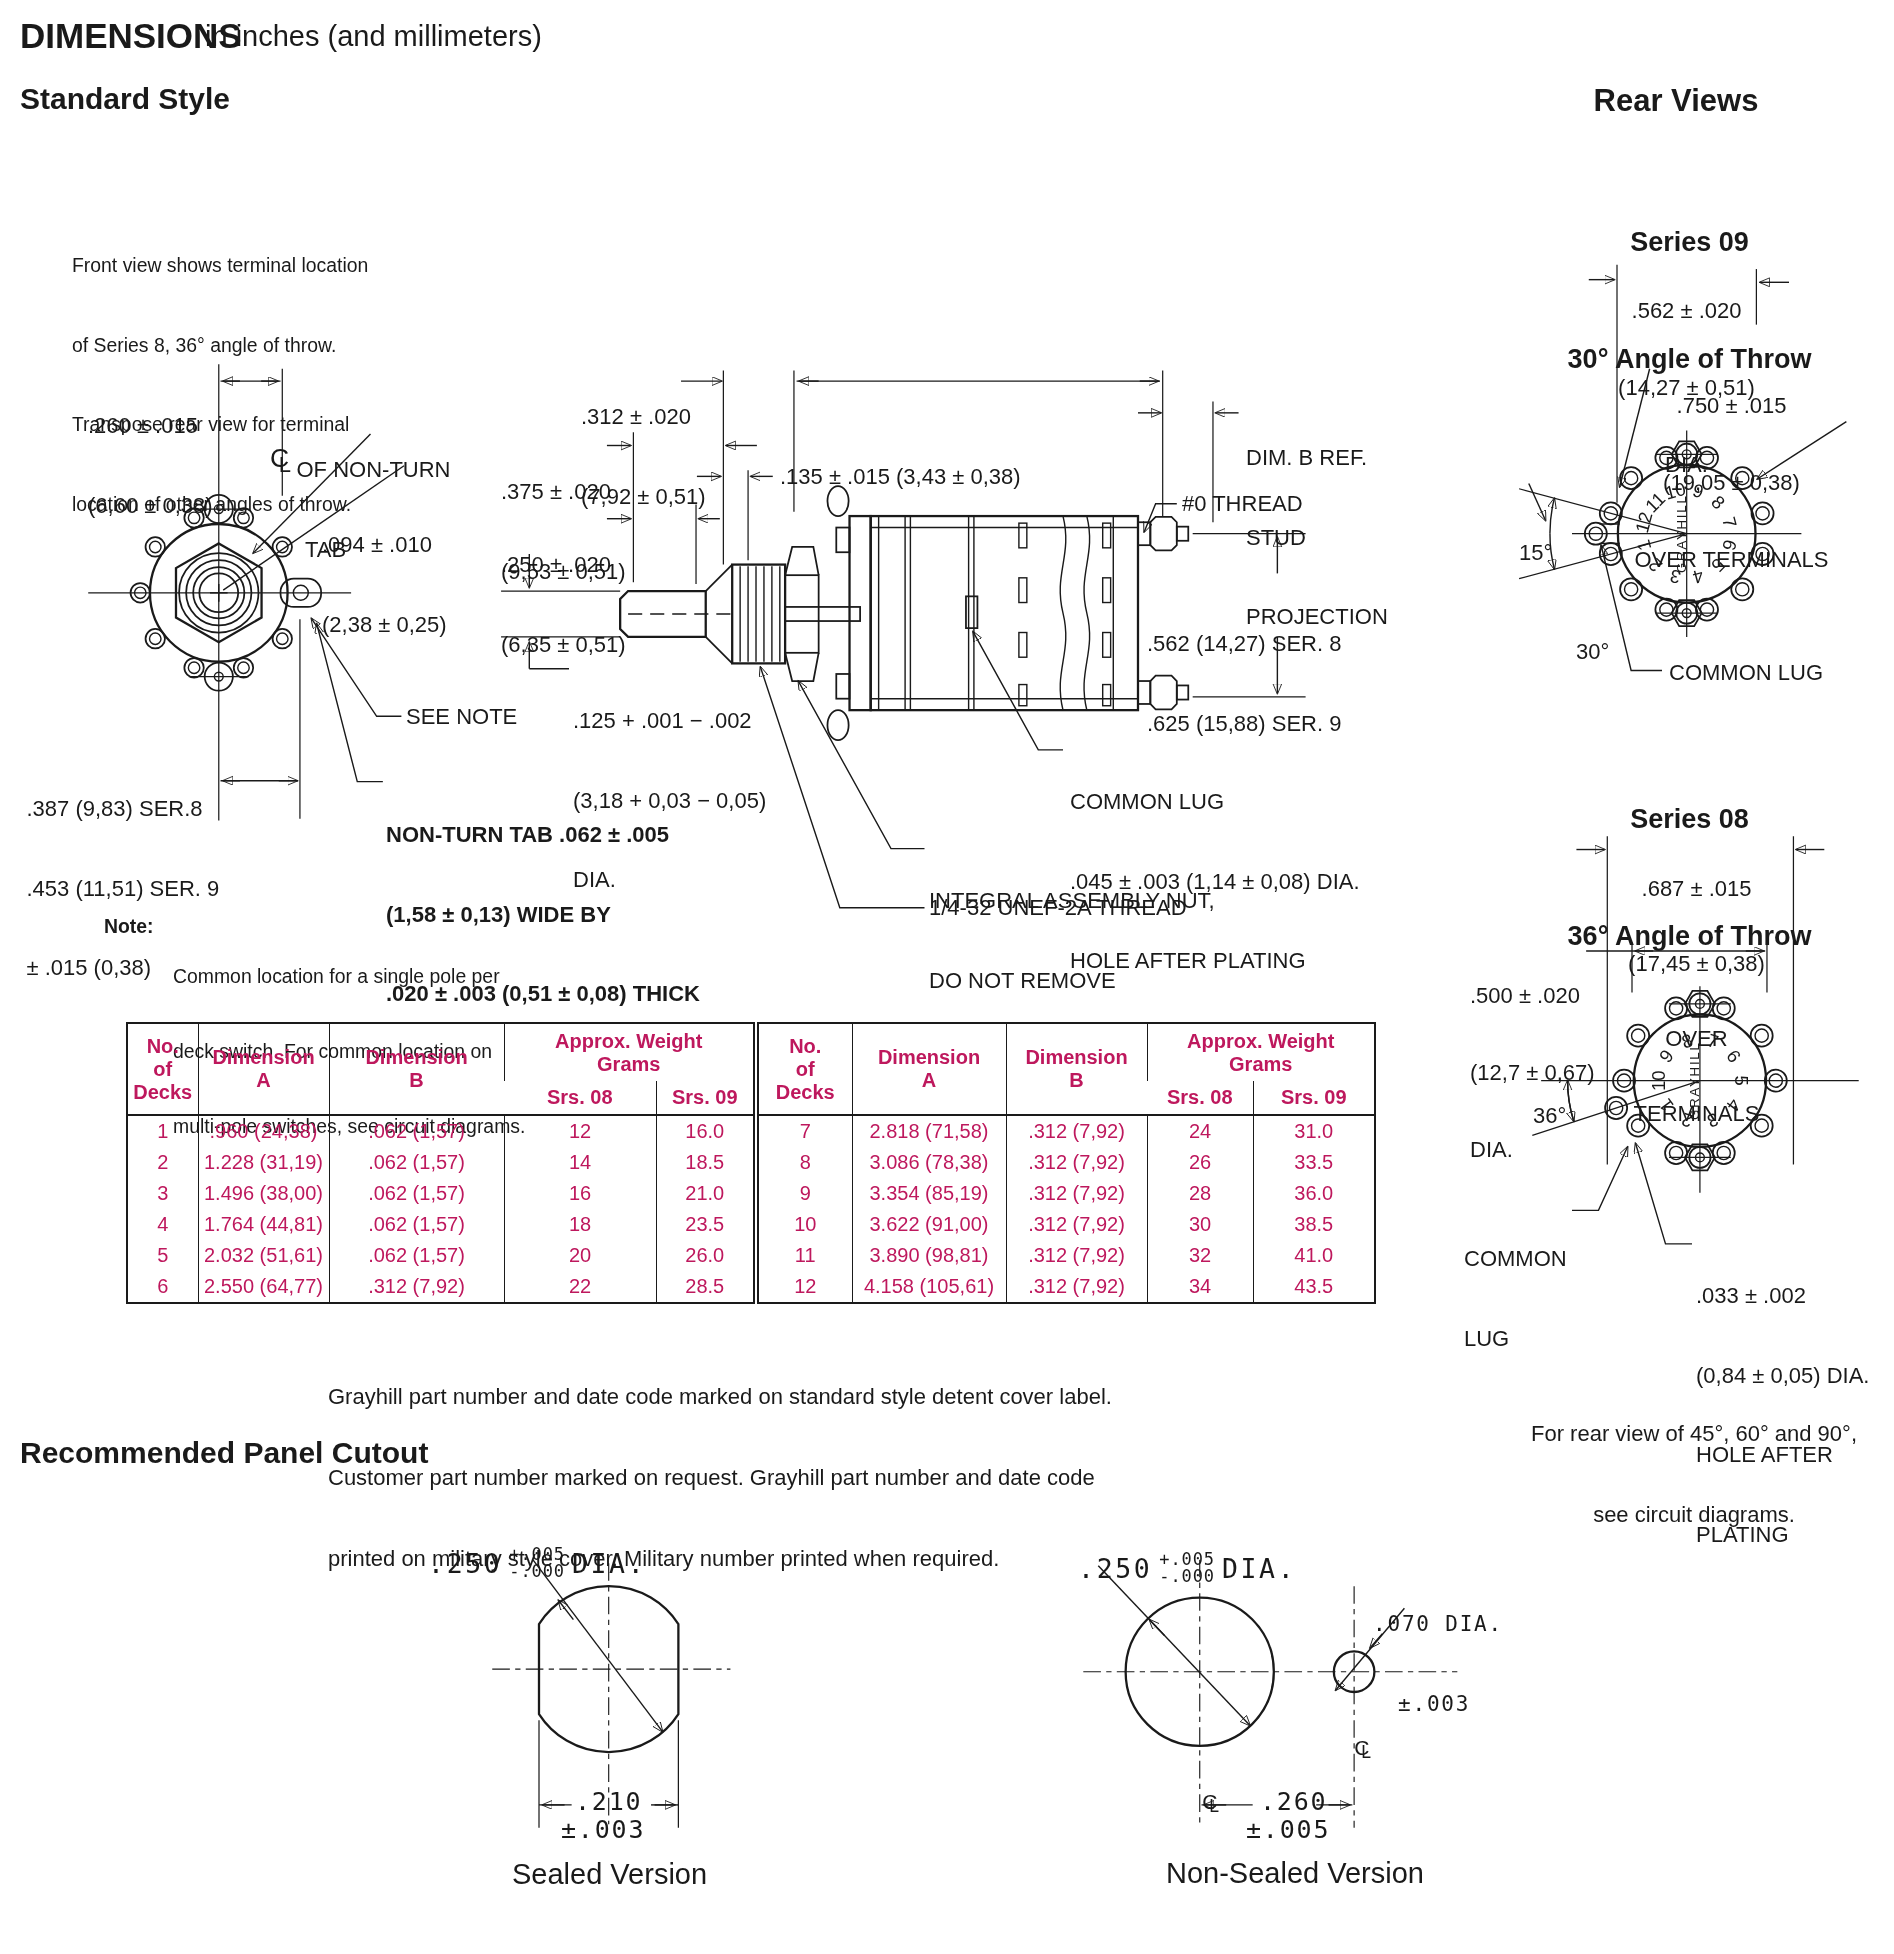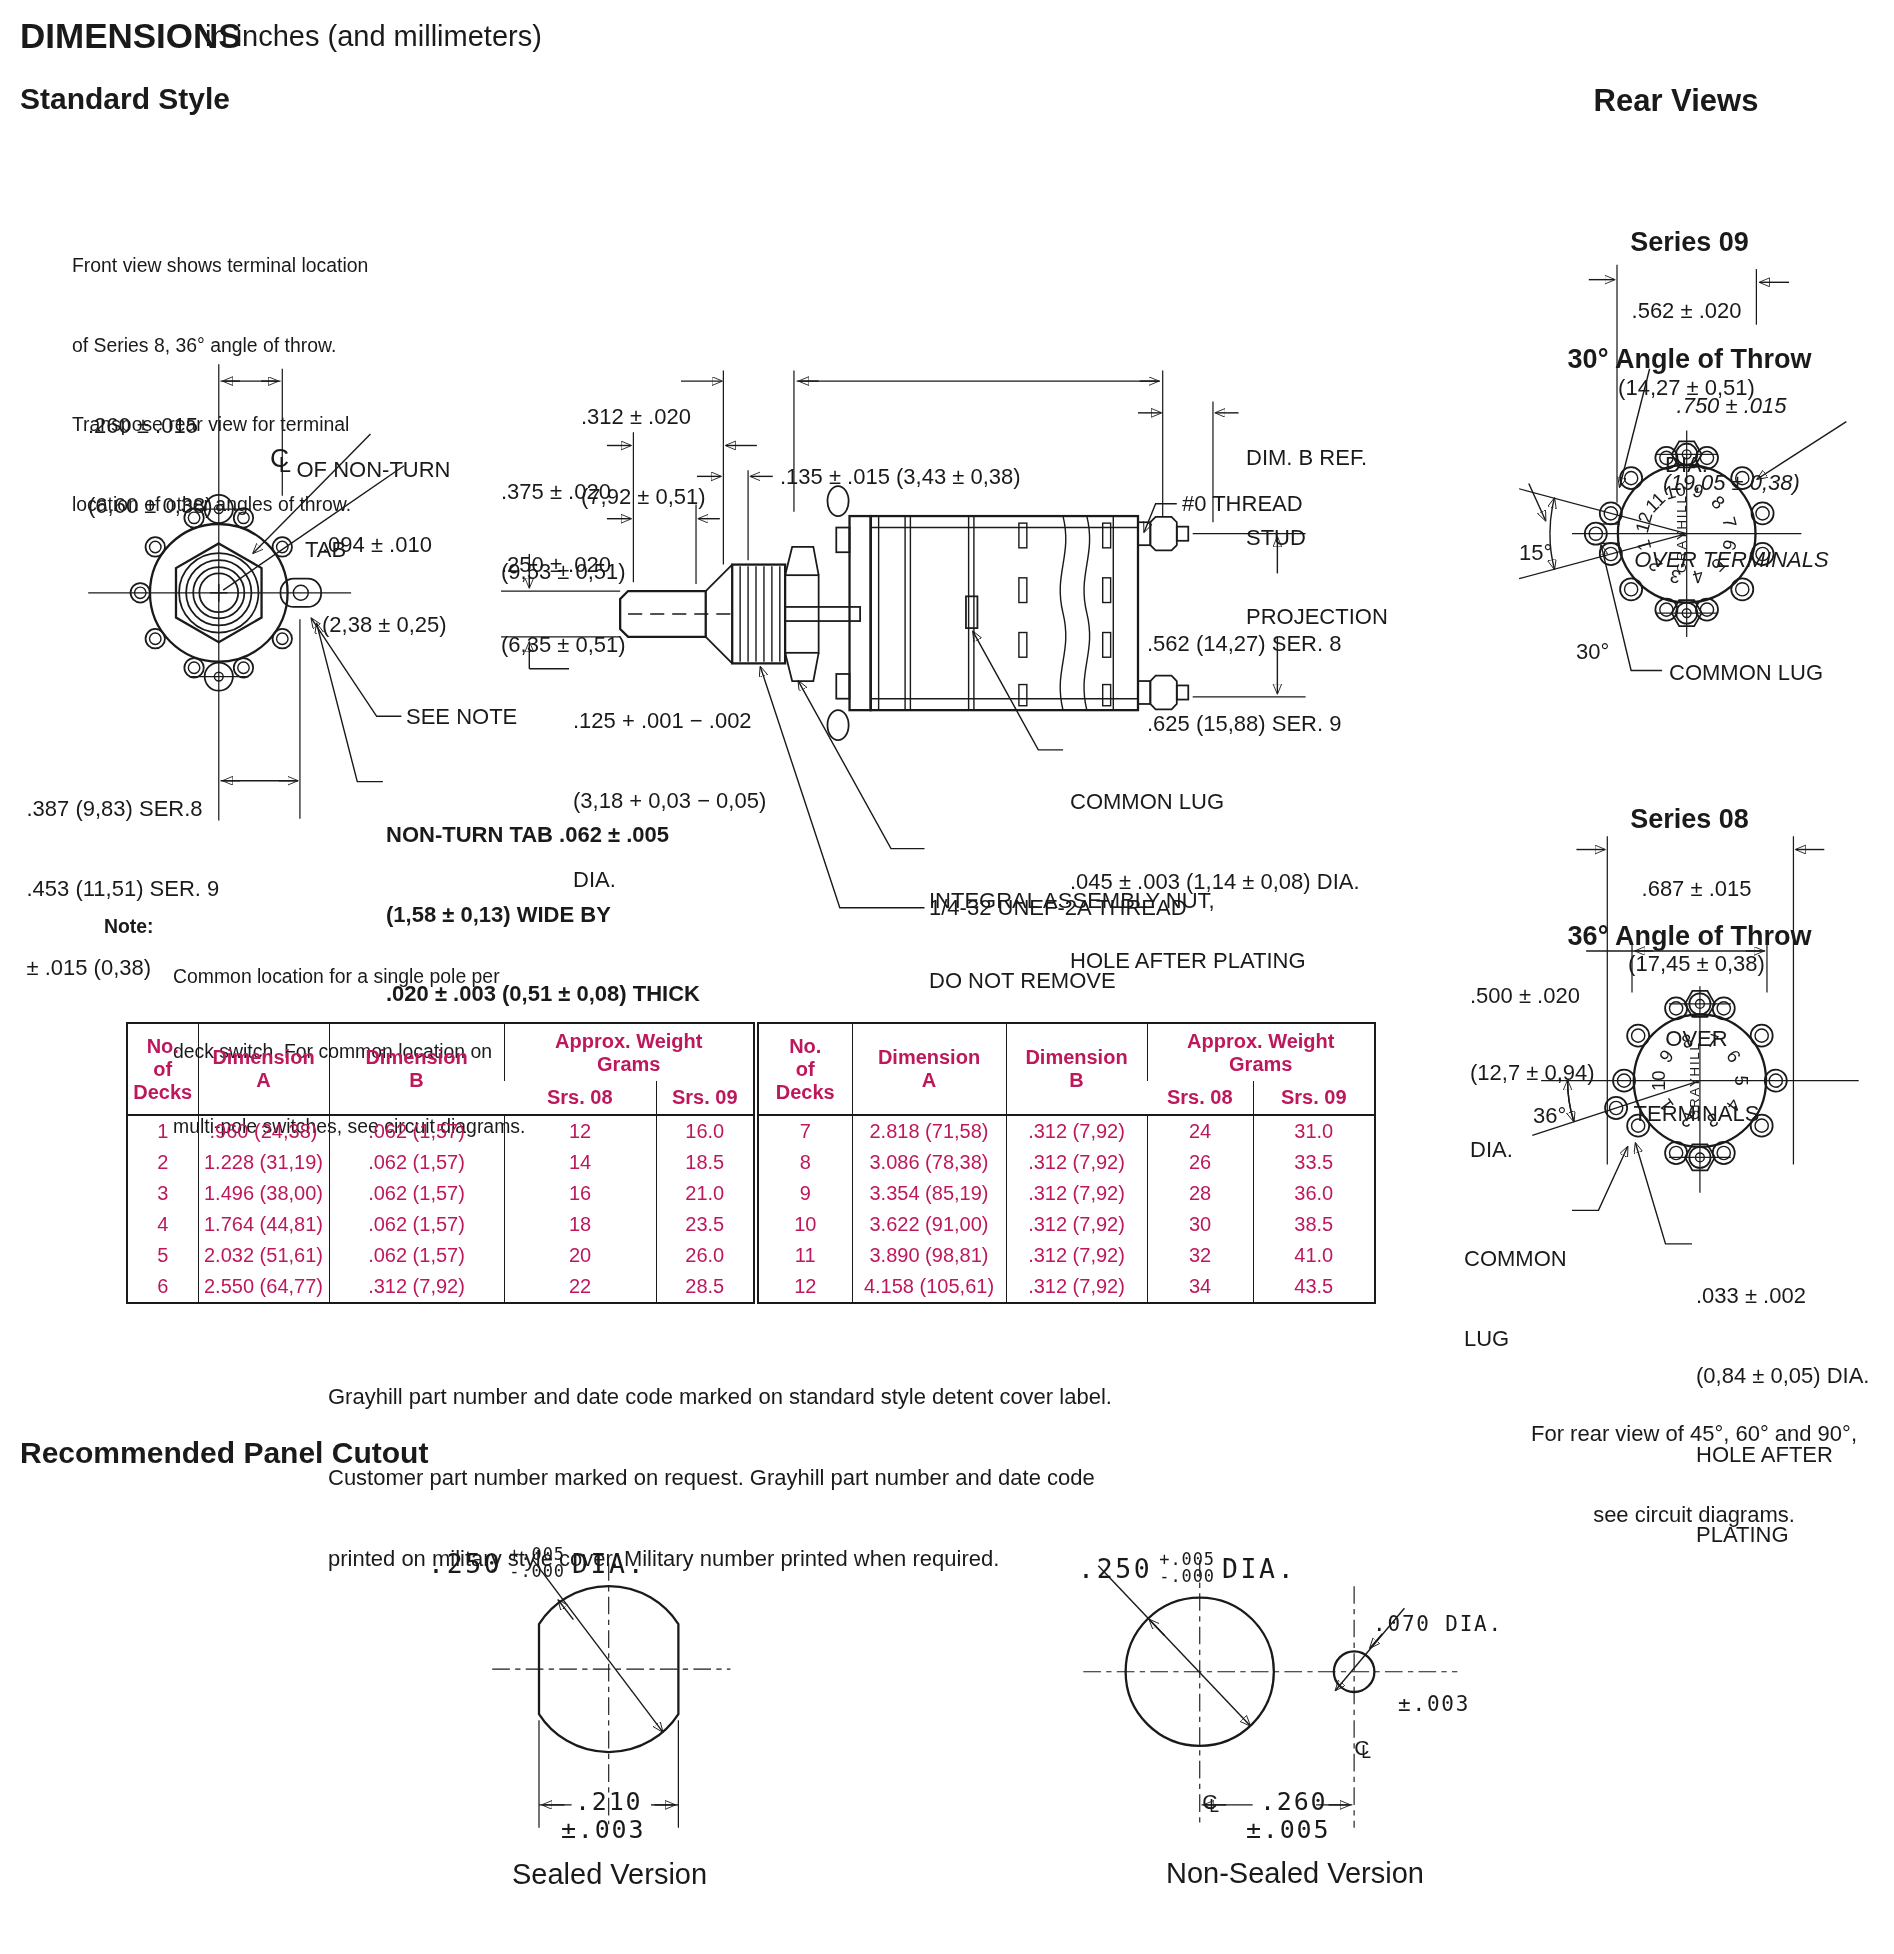--- a/index.html
+++ b/index.html
@@ -611,42 +611,42 @@
 <div class="lbl f35 b ctr" style="left:1579px;top:88px;width:194px;">Rear Views</div>
 <div class="lbl f31 b ctr" style="left:1557px;top:145px;width:265px;">
   <div>Series 09</div>
   <div>30° Angle of Throw</div>
 </div>
 <div class="lbl ctr lh29" style="left:1617px;top:247px;width:139px;">
   <div>.562 ± .020</div>
   <div>(14,27 ± 0,51)</div>
   <div>DIA.</div>
 </div>
-<div class="lbl ctr lh29" style="left:1632px;top:342px;width:199px;font-style:italic;">
+<div class="lbl ctr lh29" style="left:1632px;top:342px;width:199px;">
   <div>.750 ± .015</div>
   <div>(19,05 ± 0,38)</div>
   <div>OVER TERMINALS</div>
 </div>
 <div class="lbl" style="left:1519px;top:540px;">15°</div>
 <div class="lbl" style="left:1576px;top:639px;">30°</div>
 <div class="lbl" style="left:1669px;top:660px;">COMMON LUG</div>
 
 <div class="lbl f31 b ctr" style="left:1557px;top:722px;width:265px;">
   <div>Series 08</div>
   <div>36° Angle of Throw</div>
 </div>
 <div class="lbl ctr lh28" style="left:1616px;top:826px;width:161px;">
   <div>.687 ± .015</div>
   <div>(17,45 ± 0,38)</div>
   <div>OVER</div>
   <div>TERMINALS</div>
 </div>
 <div class="lbl lh29" style="left:1470px;top:932px;">
   <div>.500 ± .020</div>
-  <div>(12,7 ± 0,94)</div>
+  <div>(12,7 ± 0,67)</div>
   <div>DIA.</div>
 </div>
 <div class="lbl" style="left:1533px;top:1103px;">36°</div>
 <div class="lbl" style="left:1464px;top:1193px;">
   <div>COMMON</div>
   <div>LUG</div>
 </div>
 <div class="lbl" style="left:1696px;top:1230px;">
   <div>.033 ± .002</div>
   <div>(0,84 ± 0,05) DIA.</div>

